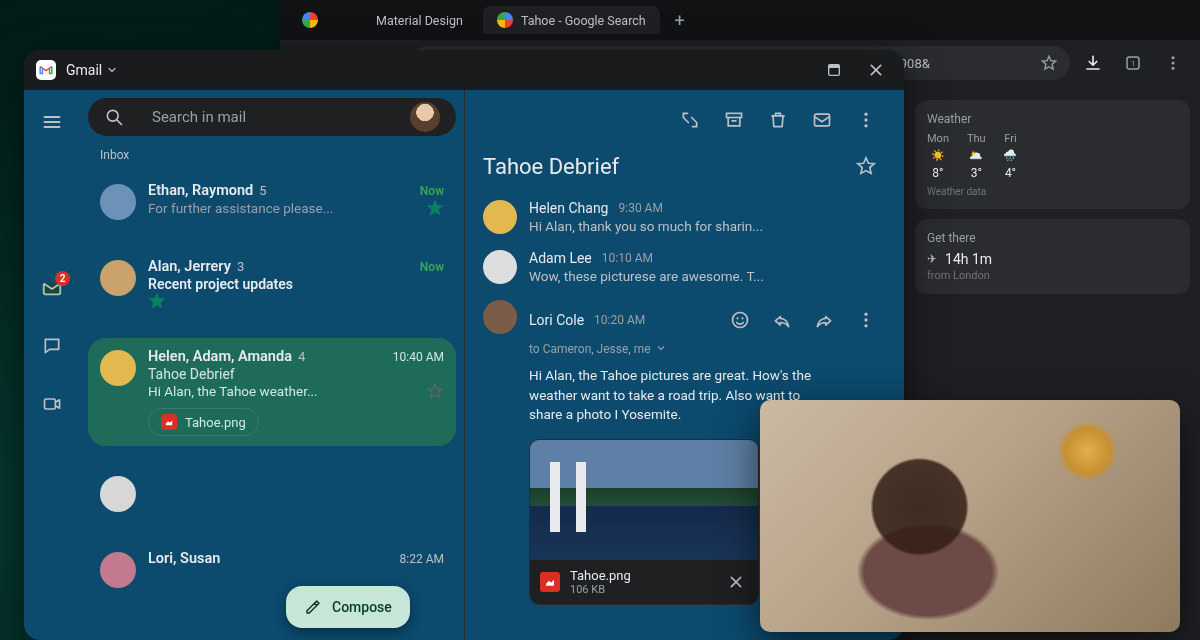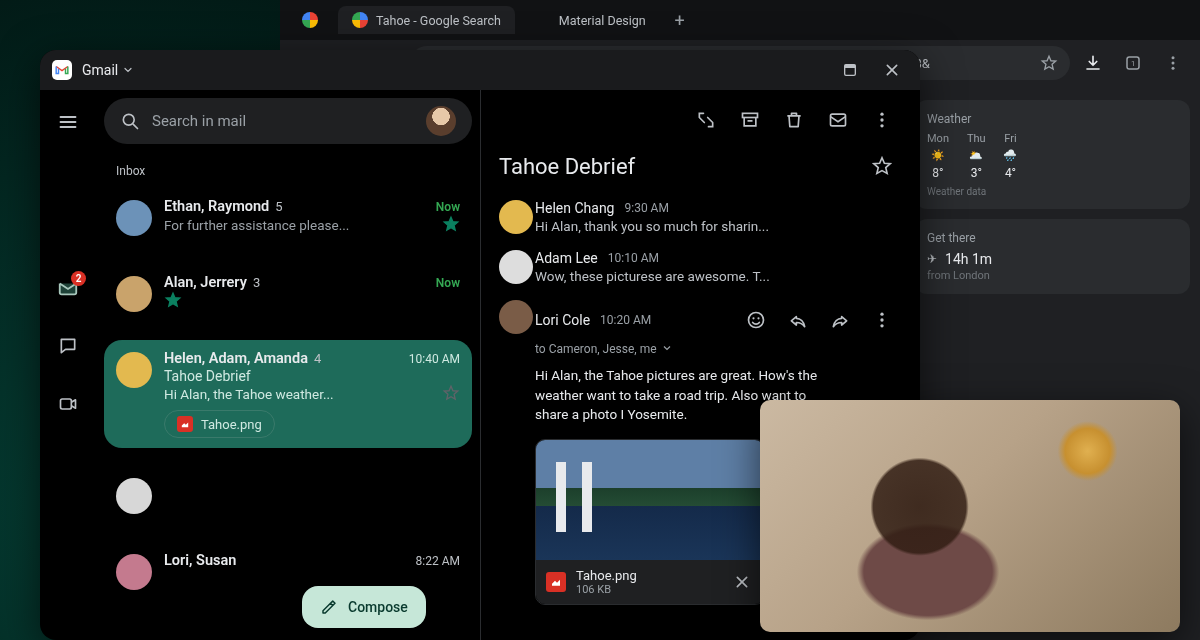--- a/index.html
+++ b/index.html
@@ -17,69 +17,69 @@
   .omnibox{flex:1;height:34px;background:#2a2c2f;border-radius:17px;display:flex;align-items:center;padding:0 12px;gap:10px;color:#bdc1c6;font-size:13px}
   .omni-icon{width:16px;height:16px;border:2px solid #9aa0a6;border-radius:3px;position:relative}
   .omni-icon::before{content:"";position:absolute;left:2px;top:2px;width:8px;height:8px;border:2px solid #9aa0a6;border-radius:2px;background:#2a2c2f}
   .chrome-side{position:absolute;right:10px;top:100px;width:275px;display:flex;flex-direction:column;gap:10px}
   .side-card{background:#2a2c2f;border-radius:12px;padding:12px;font-size:12px;color:#bdc1c6}
   .side-title{font-size:12px;color:#9aa0a6;margin-bottom:6px}
   .wx-row{display:flex;gap:18px}
   .wx-day{display:flex;flex-direction:column;align-items:center;gap:4px;font-size:11px;color:#9aa0a6}
   .wx-day .t{color:#e8eaed;font-size:12px}
   
-  .gmail{position:absolute;left:40px;top:50px;width:880px;height:590px;background:#000000;border-radius:16px;box-shadow:0 10px 40px rgba(0,0,0,.6);overflow:hidden}
+  .gmail{position:absolute;left:24px;top:50px;width:880px;height:590px;background:#0c4a6e;border-radius:16px;box-shadow:0 10px 40px rgba(0,0,0,.6);overflow:hidden}
   .titlebar{height:40px;display:flex;align-items:center;padding:0 12px;gap:10px;background:#1a1b1d}
   .gmail-logo{width:20px;height:20px;border-radius:5px;background:#fff;display:flex;align-items:center;justify-content:center}
   .gmail-logo svg{width:14px;height:14px}
   .titlebar-label{font-size:14px;color:#e8eaed;display:flex;align-items:center;gap:4px}
   .spacer{flex:1}
   .win-btn{width:32px;height:32px;display:flex;align-items:center;justify-content:center;color:#bdc1c6;border-radius:6px}
   .gmail-body{display:flex;height:calc(100% - 40px)}
   
   .rail{width:56px;display:flex;flex-direction:column;align-items:center;padding-top:12px;gap:18px}
   .hamburger{width:40px;height:40px;display:flex;align-items:center;justify-content:center;color:#bdc1c6;border-radius:50%}
   .rail-btn{width:40px;height:40px;display:flex;align-items:center;justify-content:center;color:#bdc1c6;border-radius:50%;position:relative}
   .badge{position:absolute;top:3px;right:2px;background:#d93025;color:#fff;font-size:10px;min-width:15px;height:15px;border-radius:8px;display:flex;align-items:center;justify-content:center;padding:0 3px;font-weight:600}
   
   .listcol{width:384px;display:flex;flex-direction:column;padding:8px 8px 0 8px}
-  .searchbar{height:46px;background:#1f2022;border-radius:28px;display:flex;align-items:center;padding:0 16px;gap:12px;margin-bottom:14px}
+  .searchbar{height:38px;background:#1f2022;border-radius:28px;display:flex;align-items:center;padding:0 16px;gap:28px;margin-bottom:6px}
   .searchbar .ph{color:#9aa0a6;font-size:15px;flex:1}
   .avatar{width:30px;height:30px;border-radius:50%;background:#555;display:inline-block;flex-shrink:0}
   .section-label{font-size:12px;color:#bdc1c6;padding:6px 12px 10px 12px}
   .threads{flex:1;overflow:hidden;display:flex;flex-direction:column;gap:18px}
   .thread{border-radius:18px;padding:10px 12px;display:flex;gap:12px}
   .thread.selected{background:#1e6b5a}
   .th-av{width:36px;height:36px;border-radius:50%;background:#6b6b6b;flex-shrink:0;margin-top:2px}
   .th-body{flex:1;min-width:0}
   .th-row1{display:flex;align-items:center;gap:6px}
   .th-from{font-size:14.5px;color:#e8eaed;font-weight:600;white-space:nowrap;overflow:hidden;text-overflow:ellipsis}
   .th-count{font-size:13px;color:#bdc1c6}
   .th-time{margin-left:auto;font-size:12px;color:#bdc1c6}
   .th-time.now{color:#34a853;font-weight:600}
   .th-subj{font-size:14px;color:#e8eaed;white-space:nowrap;overflow:hidden;text-overflow:ellipsis;margin-top:1px}
   .thread:not(.selected) .th-subj.bold{font-weight:600}
-  .th-snip-row{display:flex;align-items:center;gap:6px}
+  .th-snip-row{display:flex;gap:6px}
   .th-snip{font-size:13.5px;color:#9aa0a6;white-space:nowrap;overflow:hidden;text-overflow:ellipsis;margin-top:1px;flex:1}
   .thread.selected .th-subj,.thread.selected .th-snip{color:#cfe9e1}
   .thread.selected .th-time{color:#cfe9e1}
   .star{width:18px;height:18px;flex-shrink:0}
   .star.on path{fill:#0b8060;stroke:#0b8060}
   .star.off path{fill:none;stroke:#5f6368}
   .chip{display:inline-flex;align-items:center;gap:8px;border:1px solid #3a7a6b;border-radius:18px;padding:5px 12px;font-size:13px;color:#cfe9e1;margin-top:8px}
   .chip .fileicon{width:16px;height:16px;background:#d93025;border-radius:3px;display:inline-block;position:relative}
   .chip .fileicon::after{content:"";position:absolute;inset:4px;background:#fff;clip-path:polygon(10% 70%,40% 40%,60% 60%,90% 30%,90% 90%,10% 90%)}
   
   .pane{flex:1;border-left:1px solid #2a2c2f;padding:10px 18px 18px 18px;display:flex;flex-direction:column;position:relative}
   .pane-toolbar{display:flex;justify-content:flex-end;gap:4px;margin-bottom:6px}
   .ticon{width:40px;height:40px;display:flex;align-items:center;justify-content:center;color:#bdc1c6;border-radius:50%}
   .subj-row{display:flex;align-items:center;gap:12px;margin-bottom:14px}
   .subj{font-size:22px;color:#e8eaed}
   .msgs{display:flex;flex-direction:column;gap:16px}
-  .msg{display:flex;gap:2px}
+  .msg{display:flex;gap:12px}
   .msg .mav{width:34px;height:34px;border-radius:50%;background:#666;flex-shrink:0}
   .msg .mhead{display:flex;align-items:center;gap:10px}
   .msg .mname{font-size:14px;color:#e8eaed}
   .msg .mtime{font-size:12px;color:#9aa0a6}
   .msg .msnip{font-size:13.5px;color:#bdc1c6;margin-top:2px;white-space:nowrap;overflow:hidden;text-overflow:ellipsis;max-width:330px}
   .msg .mto{font-size:12px;color:#9aa0a6;margin-top:2px;display:flex;align-items:flex-start;gap:4px}
   .msg.expanded .mbody{font-size:13.5px;color:#e8eaed;margin-top:10px;line-height:1.45;max-width:300px}
   .msg-actions{margin-left:auto;display:flex;gap:2px}
   
   .attach{margin-top:14px;width:230px;border-radius:10px;overflow:hidden;border:1px solid #2a2c2f}
@@ -100,27 +100,27 @@
   svg{display:block}
 </style>
 </head>
 <body>
 
 <div class="chrome">
   <div class="chrome-tabs">
     <div class="chrome-tab">
       <span class="tab-favicon" style="background:conic-gradient(#ea4335 0 25%,#fbbc05 0 50%,#34a853 0 75%,#4285f4 0)"></span>
     </div>
+    <div class="chrome-tab">
+      <span class="tab-favicon" style="#1a73e8"></span>
+      <span>Material Design</span>
+    </div>
     <div class="chrome-tab active">
       <span class="tab-favicon" style="background:conic-gradient(#4285f4 0 25%,#ea4335 0 50%,#fbbc05 0 75%,#34a853 0)"></span>
       <span>Tahoe - Google Search</span>
-    </div>
-    <div class="chrome-tab">
-      <span class="tab-favicon" style="#1a73e8"></span>
-      <span>Material Design</span>
     </div>
     <div class="chrome-newtab">+</div>
   </div>
   <div class="chrome-toolbar">
     <div class="nav-btn">
         <svg width="18" height="18" viewBox="0 0 24 24">
           <path d="M15 6l-6 6 6 6" stroke="#9aa0a6" stroke-width="2.2" fill="none" stroke-linecap="round"></path>
         </svg>
       </div>
     <div class="nav-btn">
@@ -282,20 +282,21 @@
     </div>
           </div>
           <div class="thread">
     <span class="th-av" style="background:#c9a36b"></span>
     <div class="th-body">
       <div class="th-row1">
         <span class="th-from">Alan, Jerrery</span>
         <span class="th-count">3</span>
         <span class="th-time now">Now</span>
       </div>
+      <div class="th-subj bold">Recent project updates</div>
       <div class="th-snip-row">
         <span>
                   <svg class="star on" viewBox="0 0 24 24">
                     <path d="M12 3l2.6 6 6.4.5-4.9 4.3 1.5 6.3L12 17l-5.6 3.1 1.5-6.3L3 9.5l6.4-.5z" stroke-width="1.8"></path>
                   </svg>
                 </span>
       </div>
 
     </div>
           </div>

